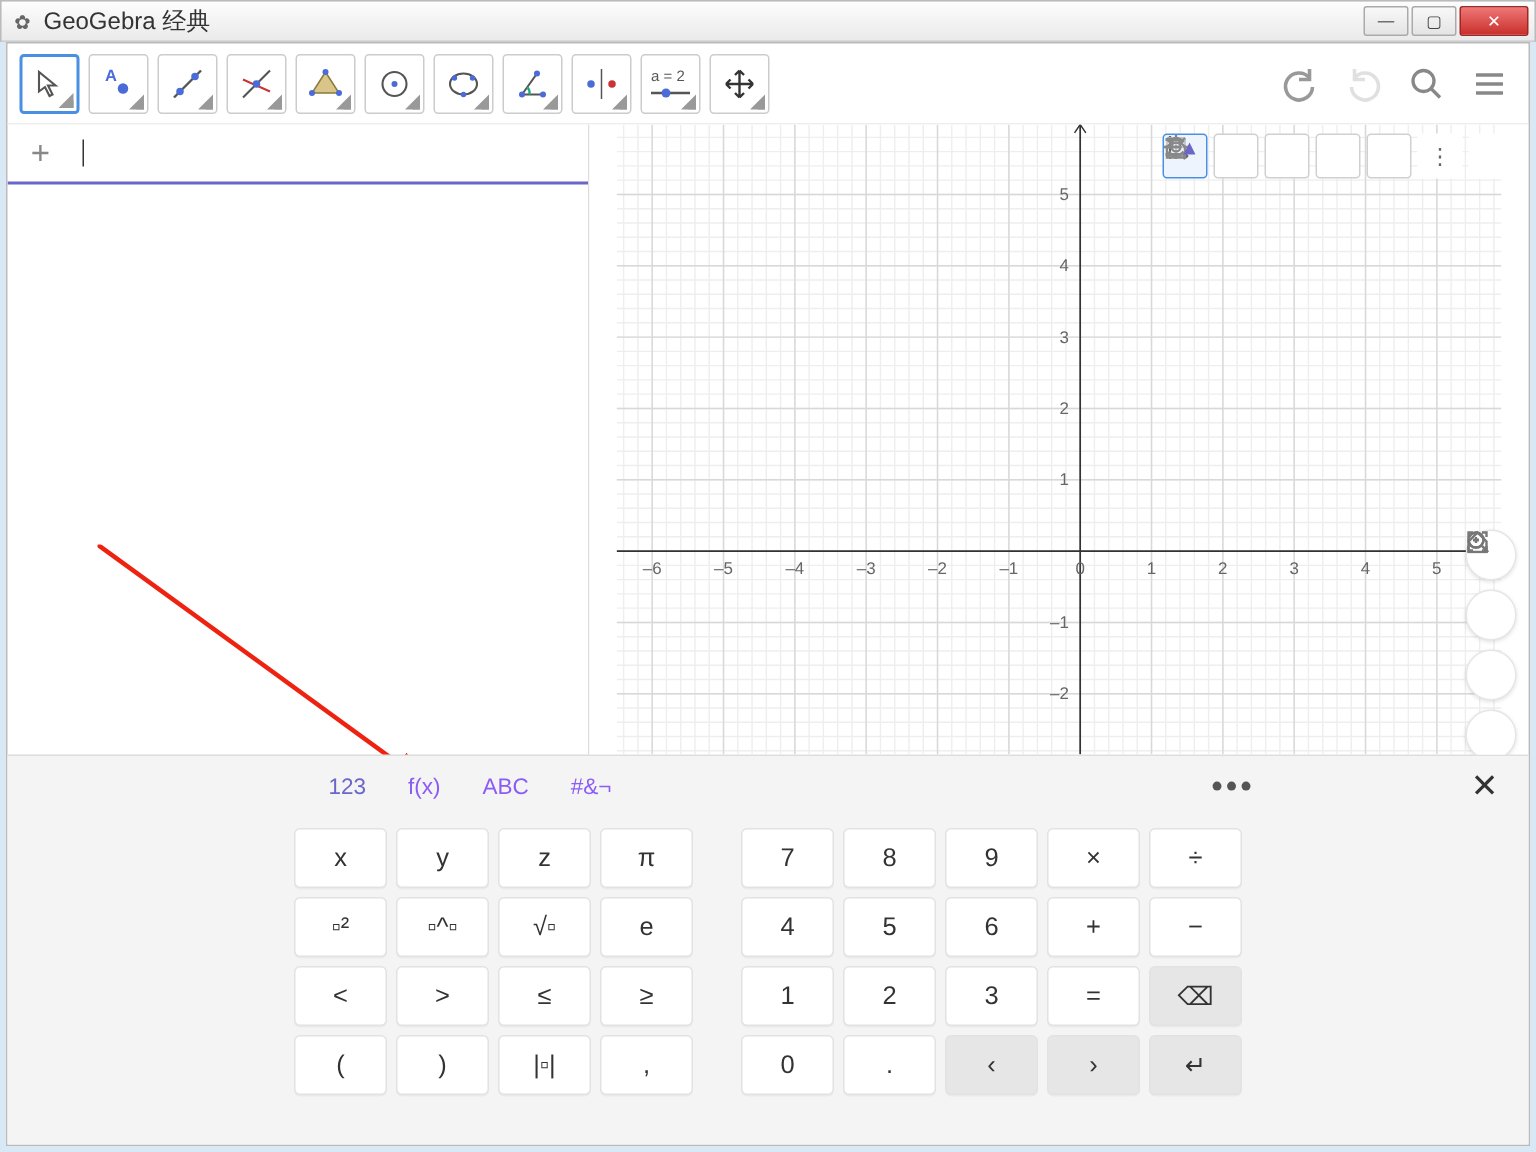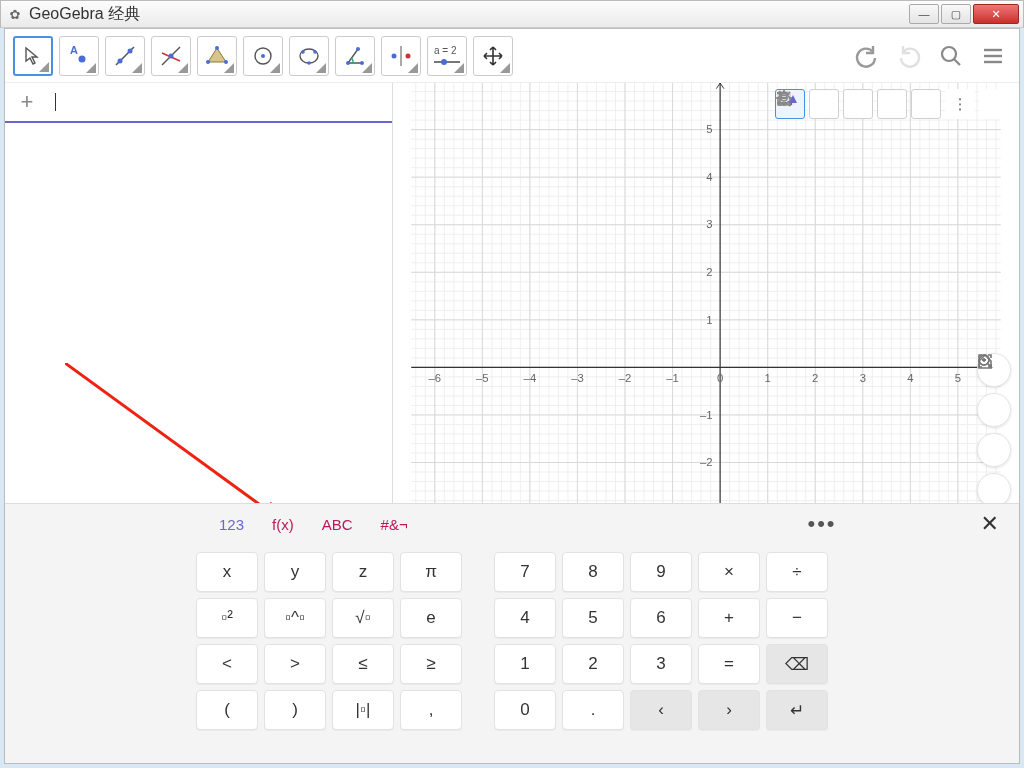--- a/index.html
+++ b/index.html
@@ -33,21 +33,21 @@
 .graph svg { position:absolute; inset:0; }
 .gtoolbar { position:absolute; top:6px; right:10px; display:flex; gap:4px; align-items:center; }
 .gtbtn { width:30px; height:30px; border:1px solid #d0d0d0; border-radius:3px; background:#fff; display:flex; align-items:center; justify-content:center; color:#666; font-size:15px; }
 .gtbtn.on { border:1px solid #4a90e2; background:#eef4fd; }
 .floatctrl { position:absolute; right:8px; top:270px; display:flex; flex-direction:column; gap:6px; }
 .fbtn { width:34px; height:34px; border:1px solid #e6e6e6; border-radius:50%; background:#fff; box-shadow:0 1px 3px rgba(0,0,0,.12); display:flex; align-items:center; justify-content:center; color:#666; font-size:15px; }
 
 .kbd { height:260px; background:#f4f4f4; border-top:1px solid #ddd; display:flex; flex-direction:column; }
 .ktabs { height:40px; display:flex; align-items:center; padding:0 10px; }
 .ktabs .tabpad { width:190px; }
-.ktab { padding:0 14px; color:#be185d; font-size:15px; height:100%; display:flex; align-items:center; }
+.ktab { padding:0 14px; color:#8b5cf6; font-size:15px; height:100%; display:flex; align-items:center; }
 .ktab.active { color:#6b67c9; }
 .ktabs .kspacer { flex:1; }
 .kmenu { font-size:22px; color:#555; letter-spacing:2px; padding:0 14px; }
 .kclose { font-size:22px; color:#333; padding:0 10px; }
 
 .keys { flex:1; display:flex; justify-content:center; gap:32px; padding:8px 0 0 0; }
 .kcol { display:grid; grid-template-columns:repeat(4,62px); grid-auto-rows:40px; gap:6px; }
 .key { background:#fff; border:1px solid #e2e2e2; border-radius:4px; display:flex; align-items:center; justify-content:center; font-size:17px; color:#333; box-shadow:0 1px 0 rgba(0,0,0,.04); }
 .key.dark { background:#e6e6e6; }
 

